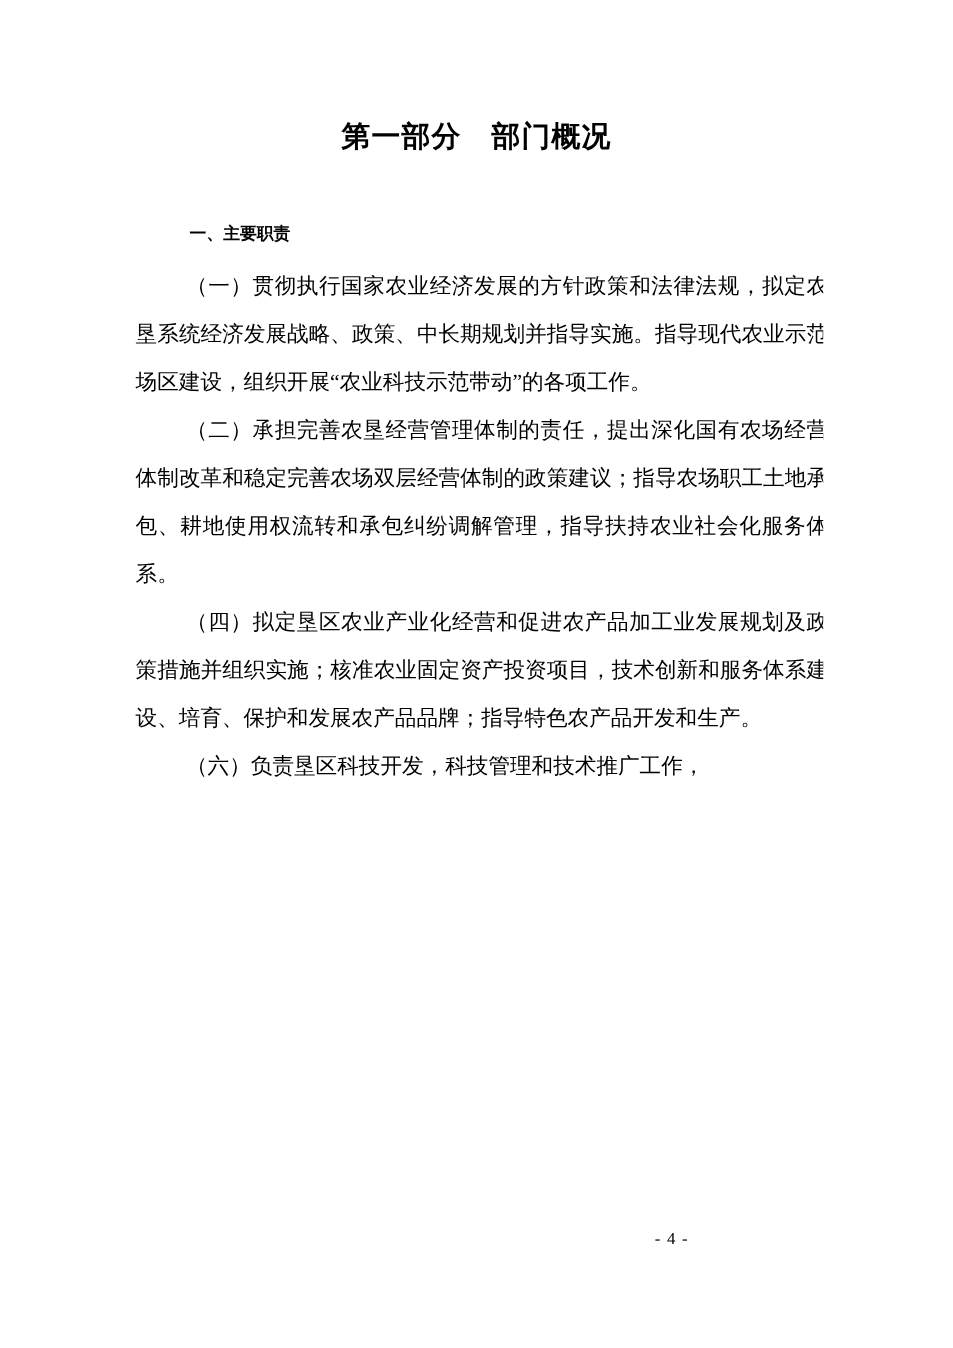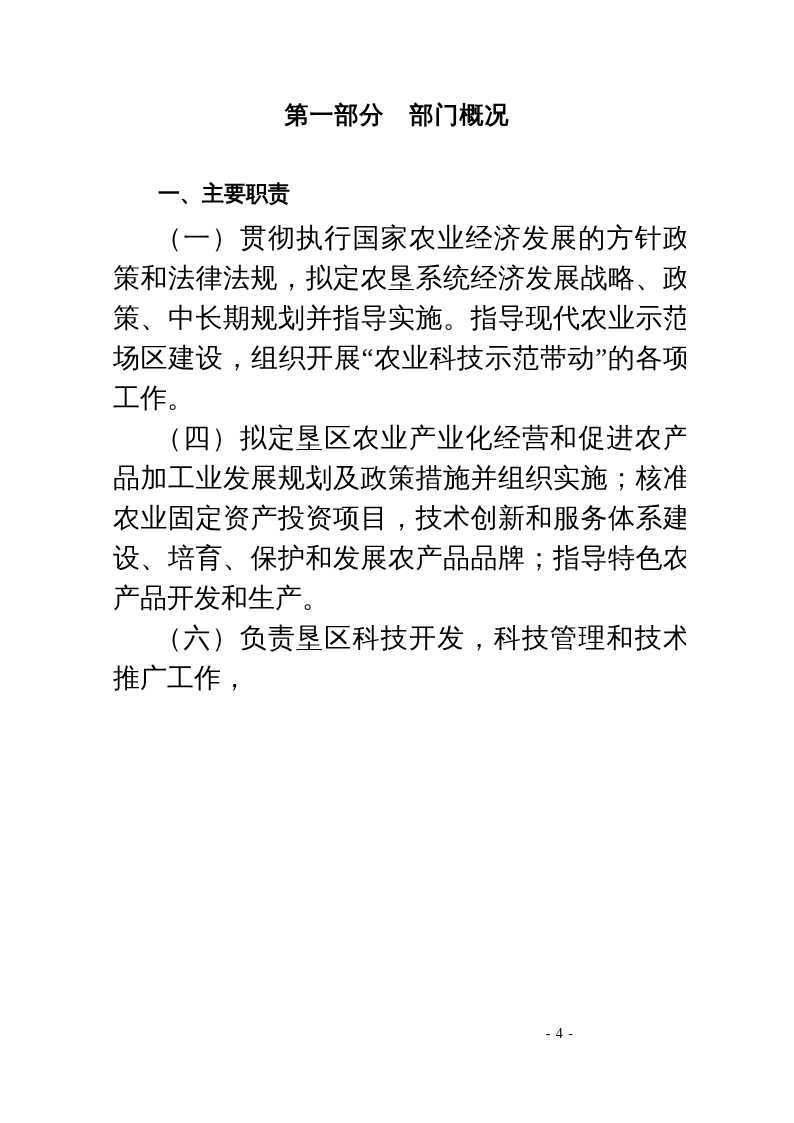--- a/index.html
+++ b/index.html
@@ -26,30 +26,30 @@
     font-size: 24px;
     line-height: 40px;
     letter-spacing: 1px;
   }
   .section-heading {
     position: absolute;
     top: 174px;
     left: 158px;
     font-family: "Liberation Sans", "DejaVu Sans", sans-serif;
     font-weight: bold;
-    font-size: 22px;
+    font-size: 14px;
     line-height: 40px;
   }
   .body-text {
     position: absolute;
     top: 218px;
     left: 113px;
     width: 577px;
     font-family: "Liberation Serif", "DejaVu Serif", serif;
-    font-size: 27px;
+    font-size: 18px;
     line-height: 40px;
     text-align: justify;
     text-justify: inter-character;
     word-break: break-all;
   }
   .body-text p {
     margin: 0;
     padding: 0;
     text-indent: 42px;
   }
@@ -67,19 +67,20 @@
 <body>
 
 <div class="page">
 
   <div class="doc-title">第一部分　部门概况</div>
 
   <div class="section-heading">一、主要职责</div>
 
   <div class="body-text">
     <p>（一）贯彻执行国家农业经济发展的方针政策和法律法规，拟定农垦系统经济发展战略、政策、中长期规划并指导实施。指导现代农业示范场区建设，组织开展“农业科技示范带动”的各项工作。</p>
+    <p>（二）承担完善农垦经营管理体制的责任，提出深化国有农场经营体制改革和稳定完善农场双层经营体制的政策建议；指导农场职工土地承包、耕地使用权流转和承包纠纷调解管理，指导扶持农业社会化服务体系。</p>
     <p>（四）拟定垦区农业产业化经营和促进农产品加工业发展规划及政策措施并组织实施；核准农业固定资产投资项目，技术创新和服务体系建设、培育、保护和发展农产品品牌；指导特色农产品开发和生产。</p>
     <p>（六）负责垦区科技开发，科技管理和技术推广工作，</p>
   </div>
 
   <div class="page-number">- 4 -</div>
 
 </div>
 
 </body></html>

